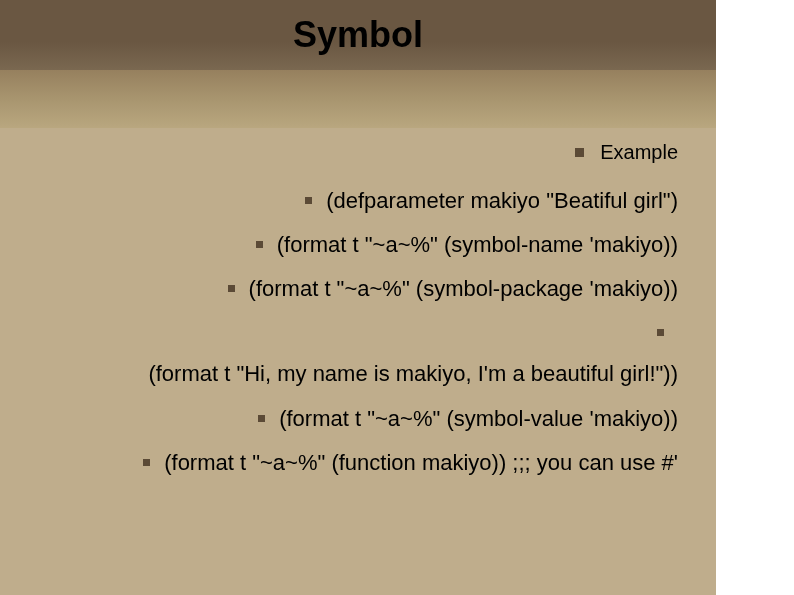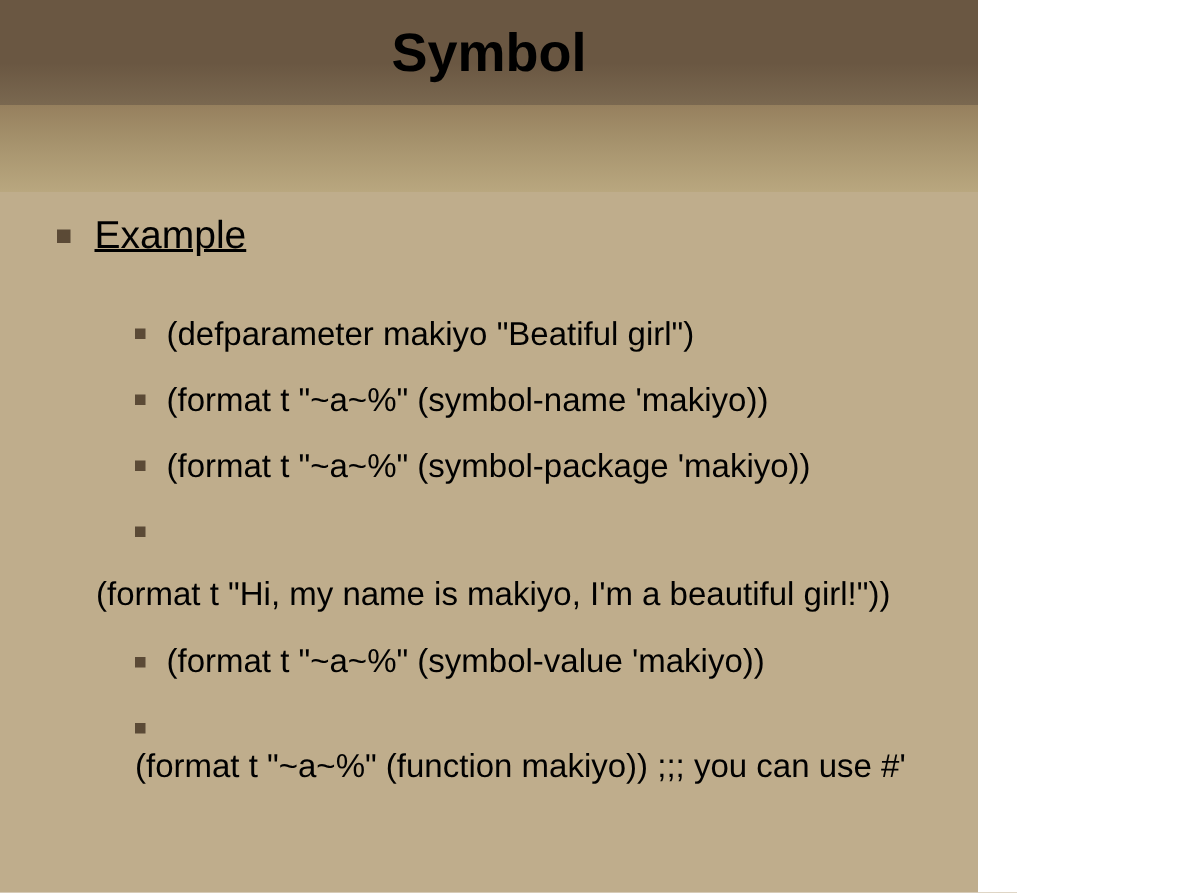--- a/index.html
+++ b/index.html
@@ -4,24 +4,25 @@
 <style>
   html, body {
     margin: 0;
     padding: 0;
     width: 794px;
     height: 595px;
     overflow: hidden;
     font-family: Arial, Helvetica, sans-serif;
   }
   .slide {
-    width: 652px;
+    width: 716px;
     height: 595px;
     background: #bfad8c;
     position: relative;
+    text-align: right;
   }
   .title-band {
     position: absolute;
     top: 0;
     left: 0;
     width: 100%;
     height: 70px;
     background: linear-gradient(to bottom, #6a5742 0%, #6a5742 60%, #7a6850 100%);
     display: flex;
     align-items: center;
@@ -57,23 +58,22 @@
   }
   .bullet-sm {
     display: inline-block;
     width: 7px;
     height: 7px;
     background: #5b4a36;
     margin-right: 14px;
     vertical-align: middle;
   }
   .heading {
-    font-size: 26px;
-    margin-bottom: 36px;
-    text-decoration: underline;
+    font-size: 20px;
+    margin-bottom: 22px;
   }
   .heading .txt {
     vertical-align: middle;
   }
   .sub-item {
     margin-left: 52px;
     font-size: 22px;
     margin-bottom: 16px;
   }
   .sub-item .txt {

